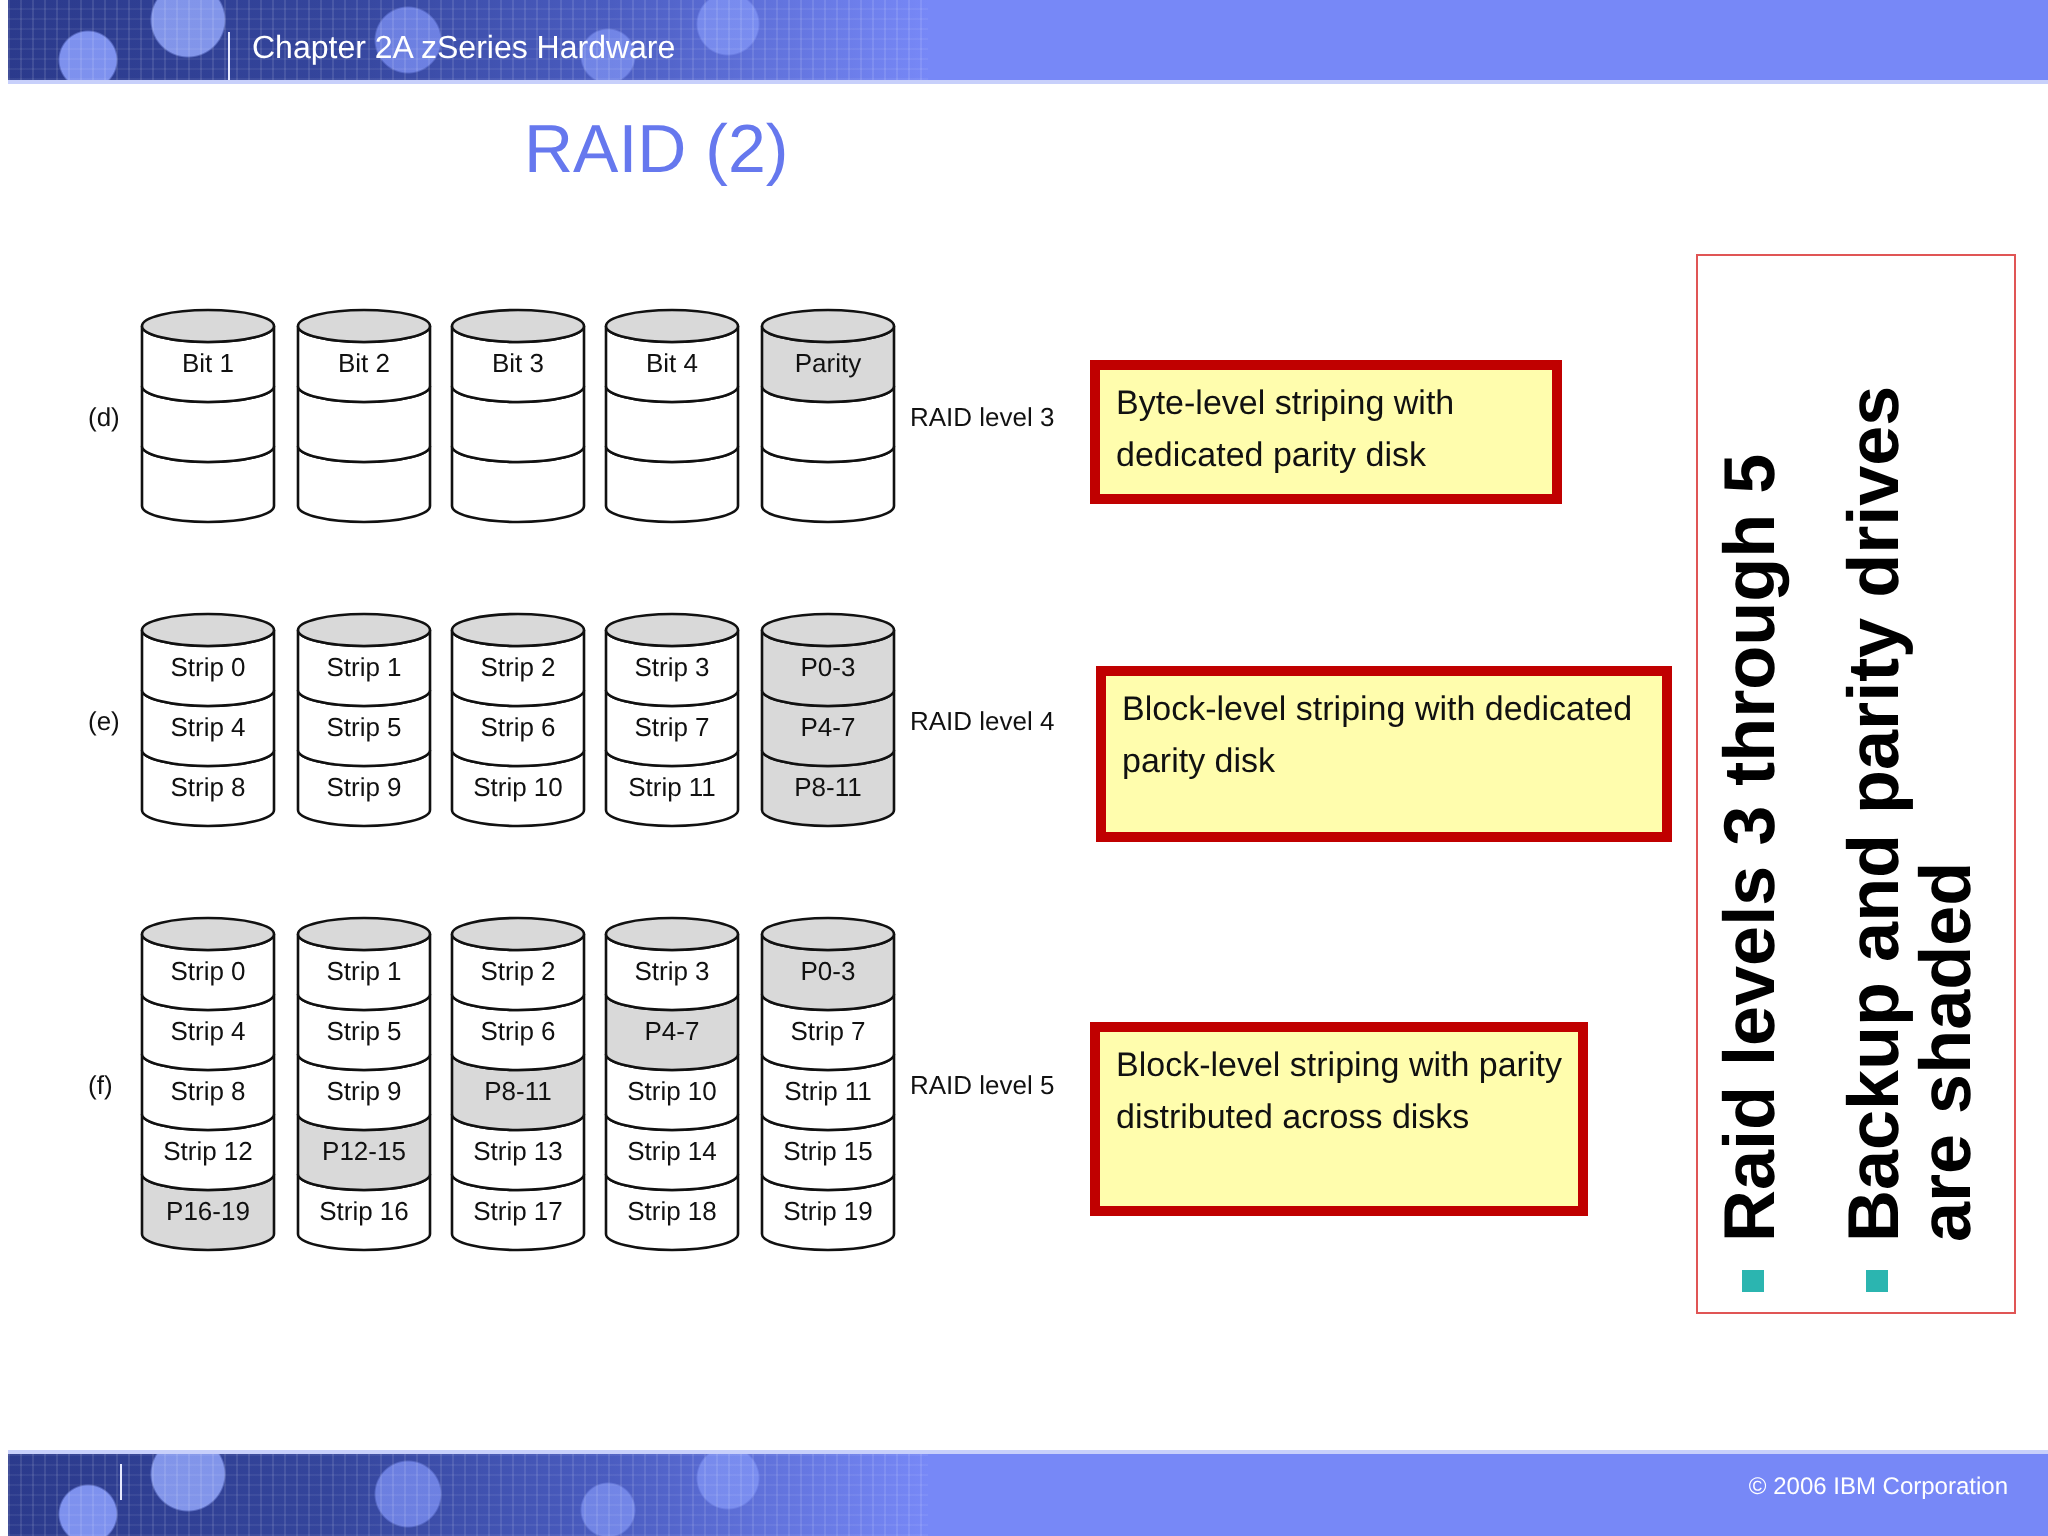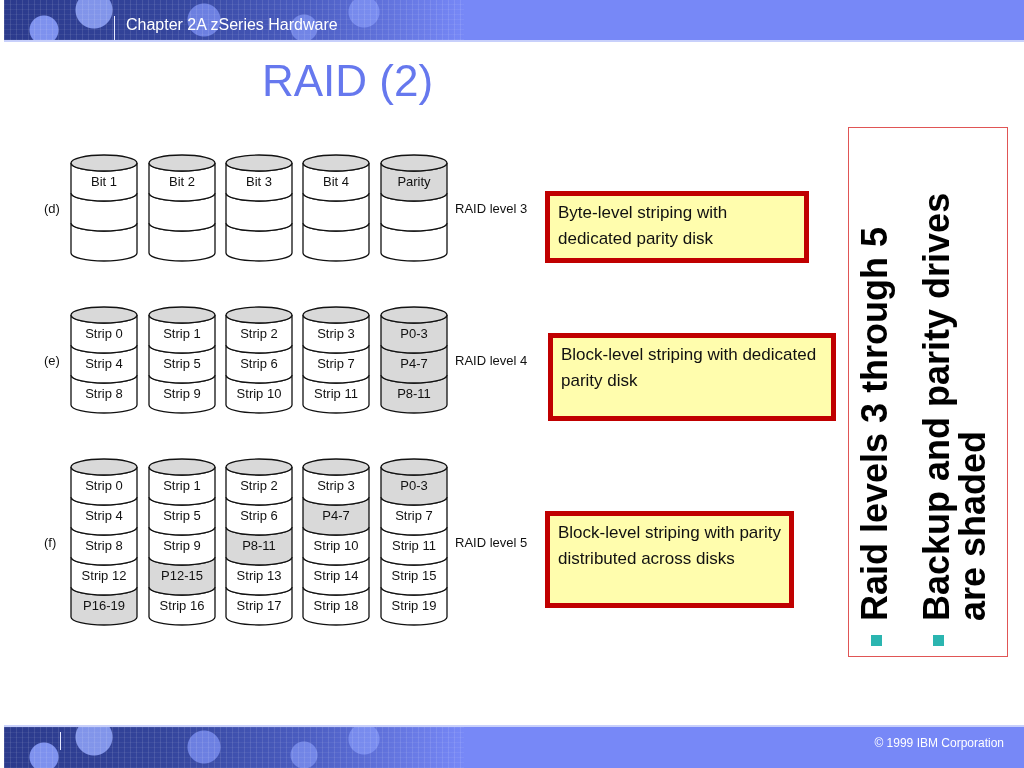--- a/index.html
+++ b/index.html
@@ -18,28 +18,28 @@
       radial-gradient(circle at 200px 20px, rgba(130,150,250,0.7) 0 16px, transparent 17px),
       radial-gradient(circle at 300px 28px, rgba(140,160,255,0.6) 0 13px, transparent 14px),
       radial-gradient(circle at 360px 12px, rgba(140,160,255,0.6) 0 15px, transparent 16px),
       linear-gradient(90deg, #2b3a8c 0%, #34459c 35%, #4a5cc0 65%, #7788f7 100%);
   }
   .banner .divider-bar { position:absolute; left:110px; top:16px; width:1px; height:24px; background:#e6e9ff; }
   .banner.bottom .divider-bar { left:56px; top:5px; height:18px; }
   .chapter-title { position:absolute; left:122px; top:16px; color:#ffffff; font-size:16px; }
   .copyright { position:absolute; right:24px; top:9px; color:#ffffff; font-size:12px; }
 
-  .page-title { position:absolute; left:262px; top:56px; color:#6678ee; font-size:44px; }
+  .page-title { position:absolute; left:262px; top:56px; color:#6678ee; font-size:34px; }
 
   #diagram { position:absolute; left:0; top:0; }
   .cyl-text { font-family:"Liberation Sans", sans-serif; font-size:13px; fill:#111; text-anchor:middle; }
   .row-tag { font-family:"Liberation Sans", sans-serif; font-size:13px; fill:#111; }
 
   .callout { position:absolute; background:#fffdad; border:5px solid #c00000; color:#111; font-size:17px; line-height:26px; padding:4px 8px; }
-  .callout.c1 { left:545px; top:191px; width:264px; height:72px; }
+  .callout.c1 { left:545px; top:180px; width:236px; height:72px; }
   .callout.c2 { left:548px; top:333px; width:288px; height:88px; }
   .callout.c3 { left:545px; top:511px; width:249px; height:97px; }
 
   .side-box { position:absolute; left:848px; top:127px; width:160px; height:530px; border:1px solid #e05555; background:#fff; }
   .side-rot { position:absolute; left:0; top:0; width:530px; height:160px; transform-origin:0 0; transform:translate(0,530px) rotate(-90deg); padding:8px 10px 0 12px; }
   .bullet-item { display:flex; align-items:flex-start; font-weight:bold; color:#000; font-size:36px; line-height:36px; }
   .bullet-item + .bullet-item { margin-top:26px; }
   .bullet-sq { width:11px; height:11px; background:#2bb5b0; margin-top:14px; margin-right:14px; flex:0 0 auto; }
 </style>
 </head>
@@ -228,16 +228,16 @@
       <div class="bullet-item">
         <span class="bullet-sq"></span>
         <span>Backup and parity drives are shaded</span>
       </div>
     </div>
   </div>
 
   <div class="banner bottom">
     <div class="photo"></div>
     <div class="divider-bar"></div>
-    <div class="copyright">© 1999 IBM Corporation</div>
+    <div class="copyright">© 2006 IBM Corporation</div>
   </div>
 
 </div>
 
 </body></html>

